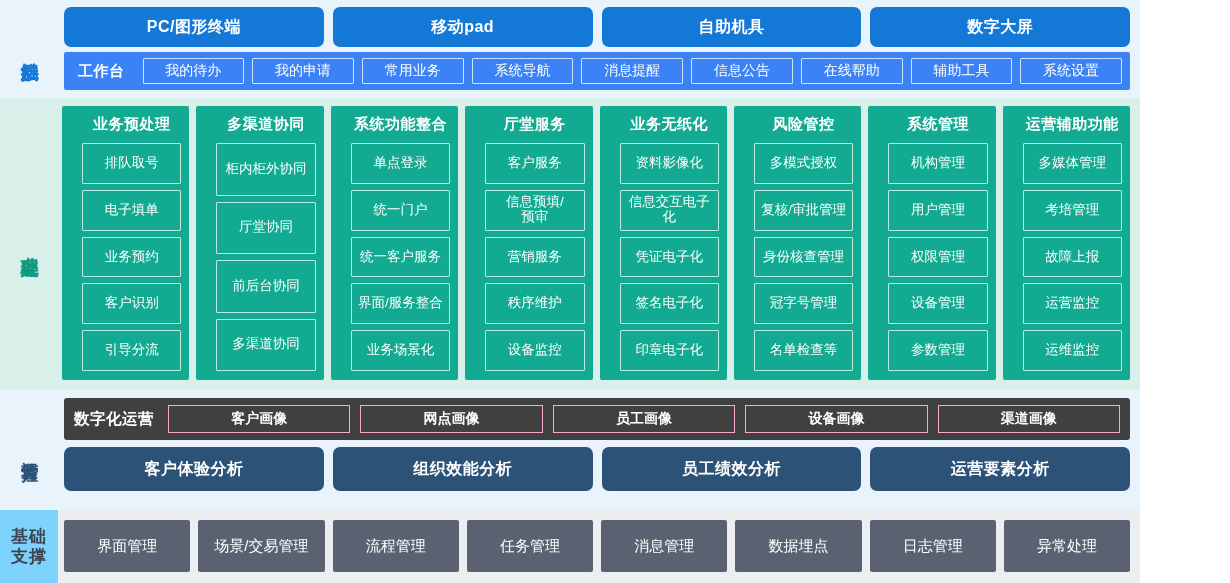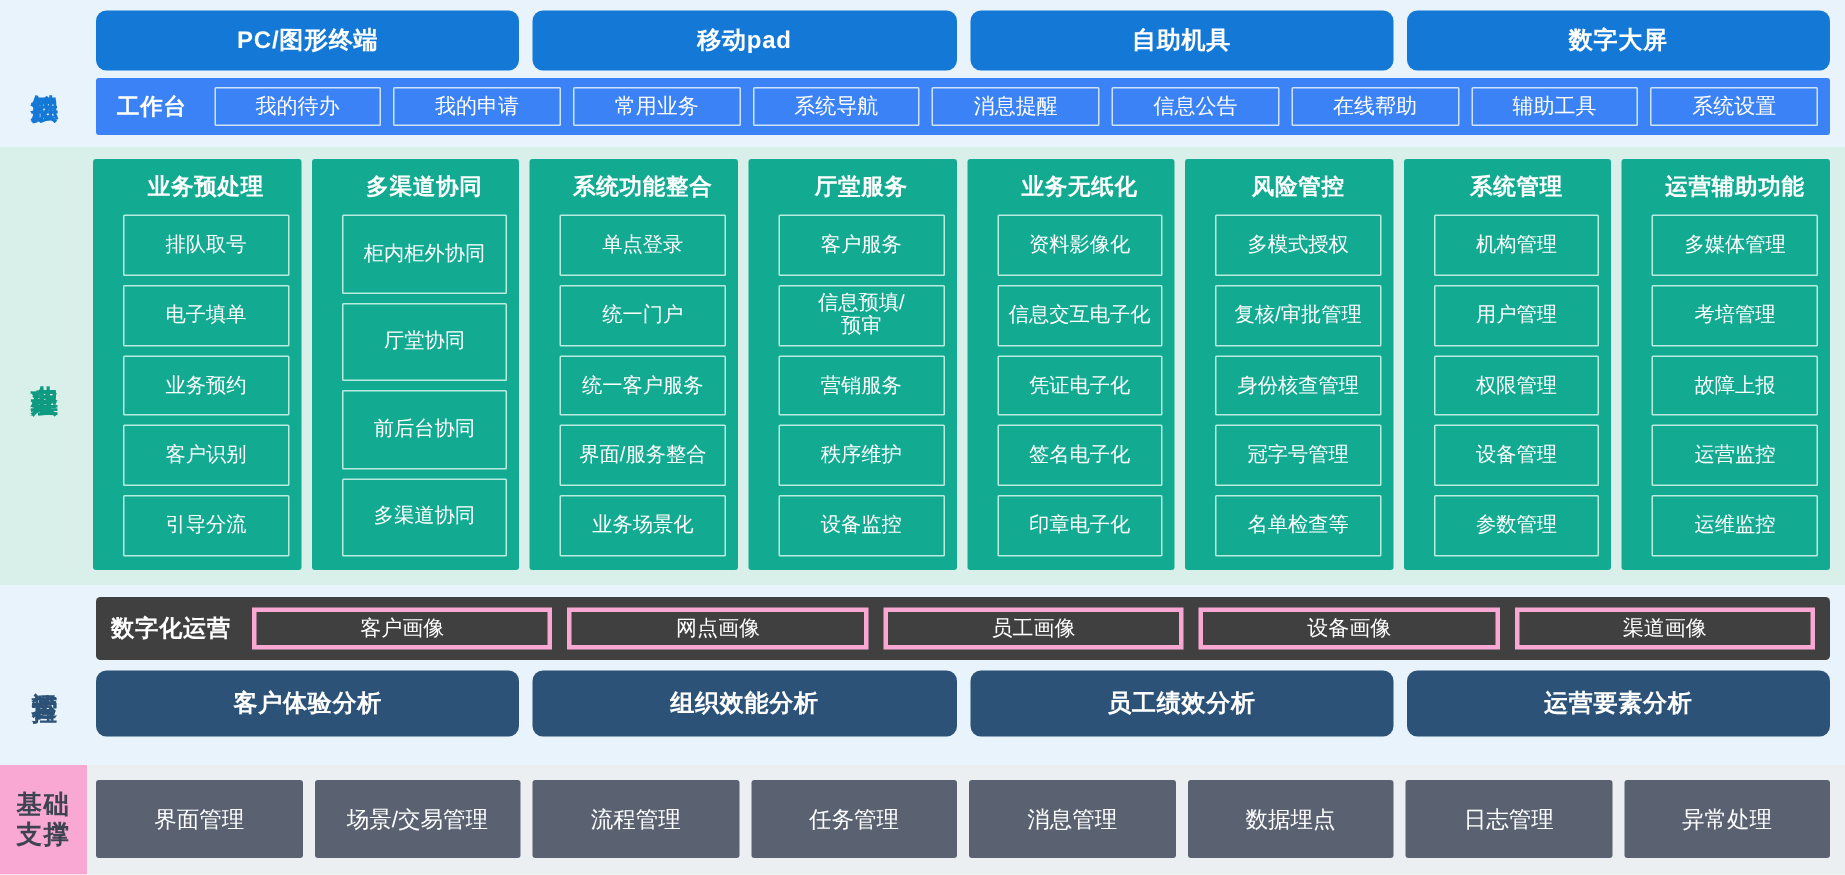--- a/index.html
+++ b/index.html
@@ -2,21 +2,21 @@
 <html><head>
 <meta charset="utf-8">
 <style>
   * { box-sizing: border-box; margin: 0; padding: 0; }
   html, body {
     width: 1230px; height: 583px;
     background: #ffffff;
     font-family: "Liberation Sans", "DejaVu Sans", sans-serif;
     overflow: hidden;
   }
-  #root { width: 1230px; height: 583px; display: flex; flex-direction: column; background:#fff; }
+  #root { width: 1140px; height: 583px; display: flex; flex-direction: column; background:#fff; }
 
   
   .layer { display: flex; align-items: stretch; width: 100%; }
   .layer-label {
     width: 58px; flex: 0 0 58px;
     display: flex; align-items: center; justify-content: center;
     font-weight: bold; font-size: 17px; letter-spacing: 1px;
     writing-mode: vertical-rl; text-orientation: upright;
     line-height: 1.08; text-align: center;
   }
@@ -73,34 +73,34 @@
   .ops-body { padding: 8px 10px 9px 6px; gap: 7px; }
   .ops-row1 {
     height: 42px; background: #404040; border-radius: 3px;
     display:flex; align-items:center; gap: 10px; padding: 0 10px;
   }
   .ops-row1 .ops-title {
     color:#fff; font-weight:bold; font-size: 15.5px; letter-spacing:.5px;
     white-space: nowrap; padding-right: 4px;
   }
   .ops-row1 .ops-item {
-    flex: 1 1 0; height: 28px; border: 3px solid #f9a8d4; color:#fff;
-    display:flex; align-items:center; justify-content:center;
-    font-size: 14px; white-space: nowrap;
+    flex: 1 1 0; height: 28px; border: 1px solid #f9a8d4; color:#fff;
+    display:flex; align-items:center; justify-content:center;
+    font-size: 14px; white-space: nowrap; font-weight: bold;
   }
   .ops-row2 { height: 44px; display:flex; gap: 9px; }
   .ops-row2 .ops-analysis {
     flex: 1 1 0; background: #2c5278; color:#fff; border-radius: 7px;
     display:flex; align-items:center; justify-content:center;
     font-size: 16px; font-weight: bold; letter-spacing: .5px;
   }
 
   
   .layer-base { background: #eceff1; height: 73px; }
-  .layer-base .layer-label { color: #3d4450; background: #f9a8d4; font-size: 17px;
+  .layer-base .layer-label { color: #3d4450; background: #7dd3fc; font-size: 17px;
       writing-mode: horizontal-tb; line-height: 1.15; }
   .base-body { padding: 10px 10px 11px 6px; }
   .base-row { display:flex; gap: 8px; height: 100%; }
   .base-item {
     flex: 1 1 0; background: #5a6272; color:#fff; border-radius: 2px;
     display:flex; align-items:center; justify-content:center;
     font-size: 15px; white-space: nowrap;
   }
 </style>
 </head>

